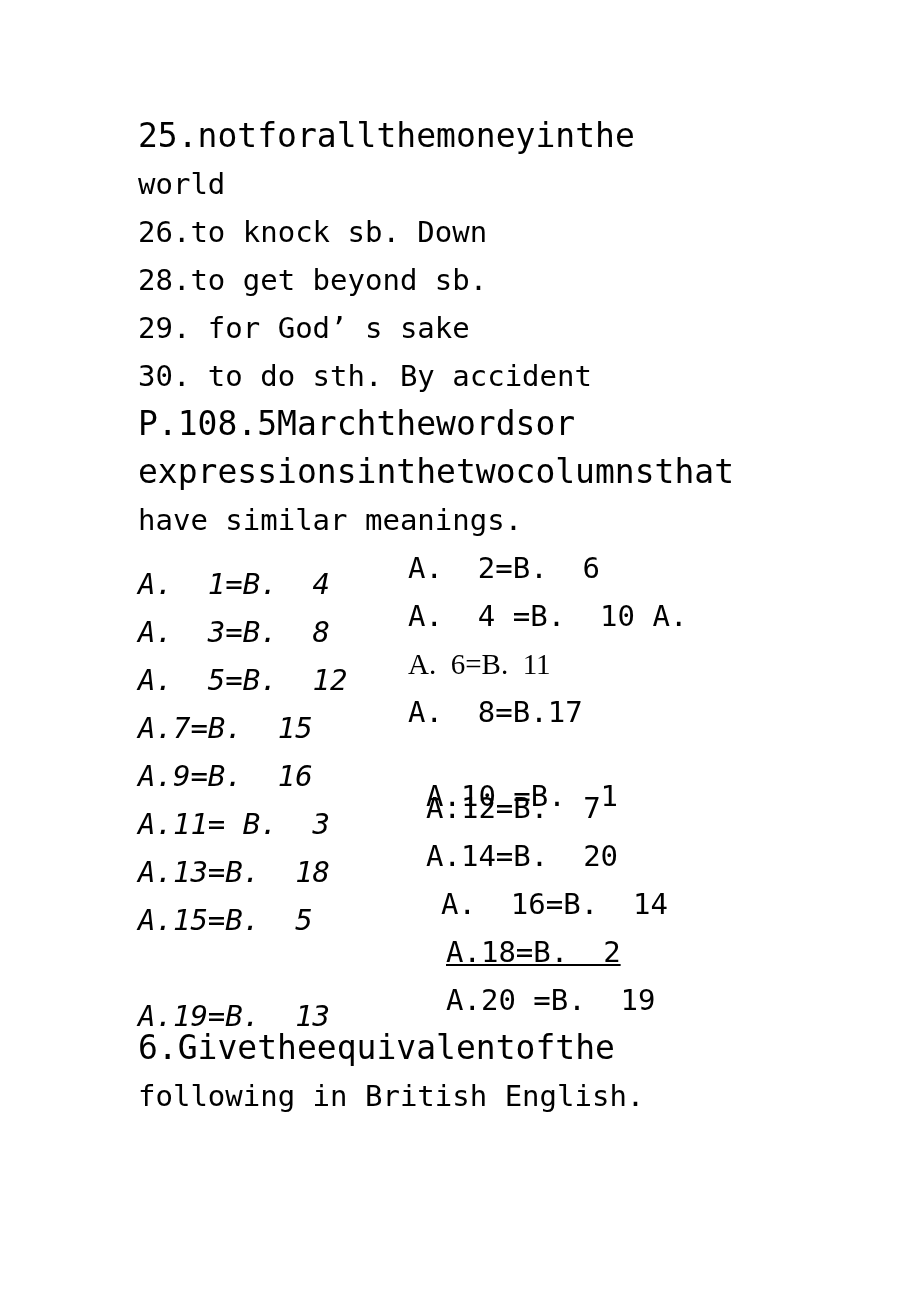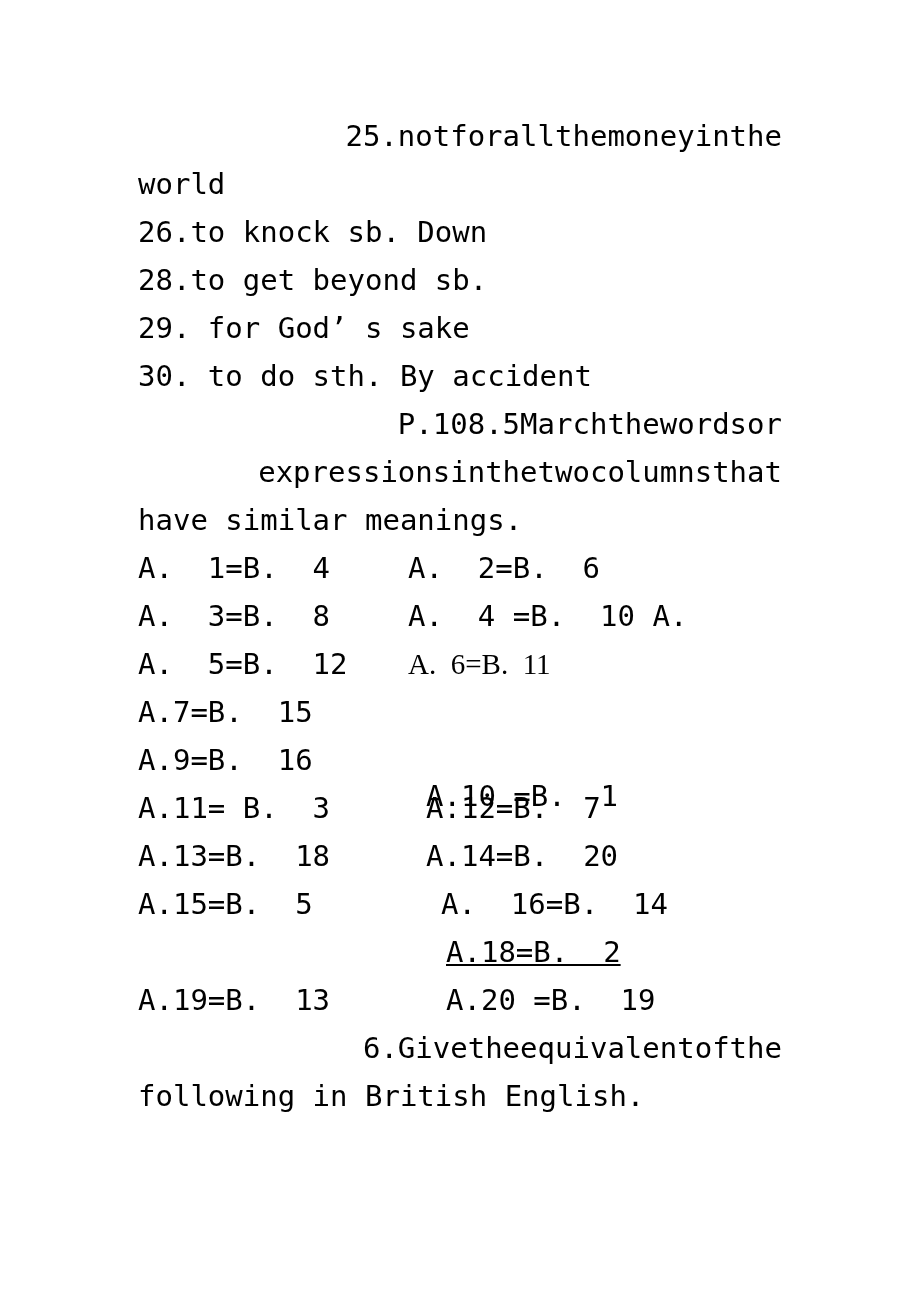--- a/index.html
+++ b/index.html
@@ -26,23 +26,23 @@
   #doc-body {
     position: absolute;
     left: 138px;
     top: 112px;
     width: 644px;   
   }
 
   
   .jline {
     display: flex;
-    justify-content: flex-end;
+    justify-content: flex-start;
     width: 100%;
-    font-size: 29px;
+    font-size: 33px;
     line-height: 48px;
     white-space: pre;
   }
   .jline > span { white-space: pre; }
 
   
   .sline {
     font-size: 29px;
     line-height: 48px;
     white-space: pre;
@@ -52,22 +52,23 @@
   .pair-row {
     position: relative;
     height: 48px;
     font-size: 29px;
     line-height: 48px;
     white-space: pre;
   }
   .pair-left {
     position: absolute;
     left: 0;
-    top: 0;
+    top: 16px;
     white-space: pre;
+    font-style: italic;
   }
   .pair-right {
     position: absolute;
     top: 0;
     white-space: pre;
   }
 </style>
 </head>
 <body>
 
@@ -105,21 +106,21 @@
       <span>two</span>
       <span>columns</span>
       <span>that</span>
     </div>
     <div class="sline">have similar meanings.</div>
 
     <div id="answer-pairs">
         <div class="pair-row"><span class="pair-left">A.  1=B.  4</span><span class="pair-right" style="left: 270px;">A.  2=B.  6</span></div>
         <div class="pair-row"><span class="pair-left">A.  3=B.  8</span><span class="pair-right" style="left: 270px;">A.  4 =B.  10 A.</span></div>
         <div class="pair-row"><span class="pair-left">A.  5=B.  12</span><span class="pair-right" style="left: 270px; font-family: Liberation Serif, serif;">A.  6=B.  11</span></div>
-        <div class="pair-row"><span class="pair-left">A.7=B.  15</span></div>
+        <div class="pair-row"><span class="pair-left">A.7=B.  15</span><span class="pair-right" style="left: 270px;">A.  8=B.17</span></div>
         <div class="pair-row"><span class="pair-left">A.9=B.  16</span><span class="pair-right" style="left: 288px; margin-top: 36px;">A.10 =B.  1</span></div>
         <div class="pair-row"><span class="pair-left">A.11= B.  3</span><span class="pair-right" style="left: 288px;">A.12=B.  7</span></div>
         <div class="pair-row"><span class="pair-left">A.13=B.  18</span><span class="pair-right" style="left: 288px;">A.14=B.  20</span></div>
         <div class="pair-row"><span class="pair-left">A.15=B.  5</span><span class="pair-right" style="left: 303px;">A.  16=B.  14</span></div>
         <div class="pair-row"><span class="pair-right" style="left: 308px; text-decoration: underline;">A.18=B.  2</span></div>
         <div class="pair-row"><span class="pair-left">A.19=B.  13</span><span class="pair-right" style="left: 308px;">A.20 =B.  19</span></div>
       </div>
 
     <div class="jline">
       <span>6.</span>

